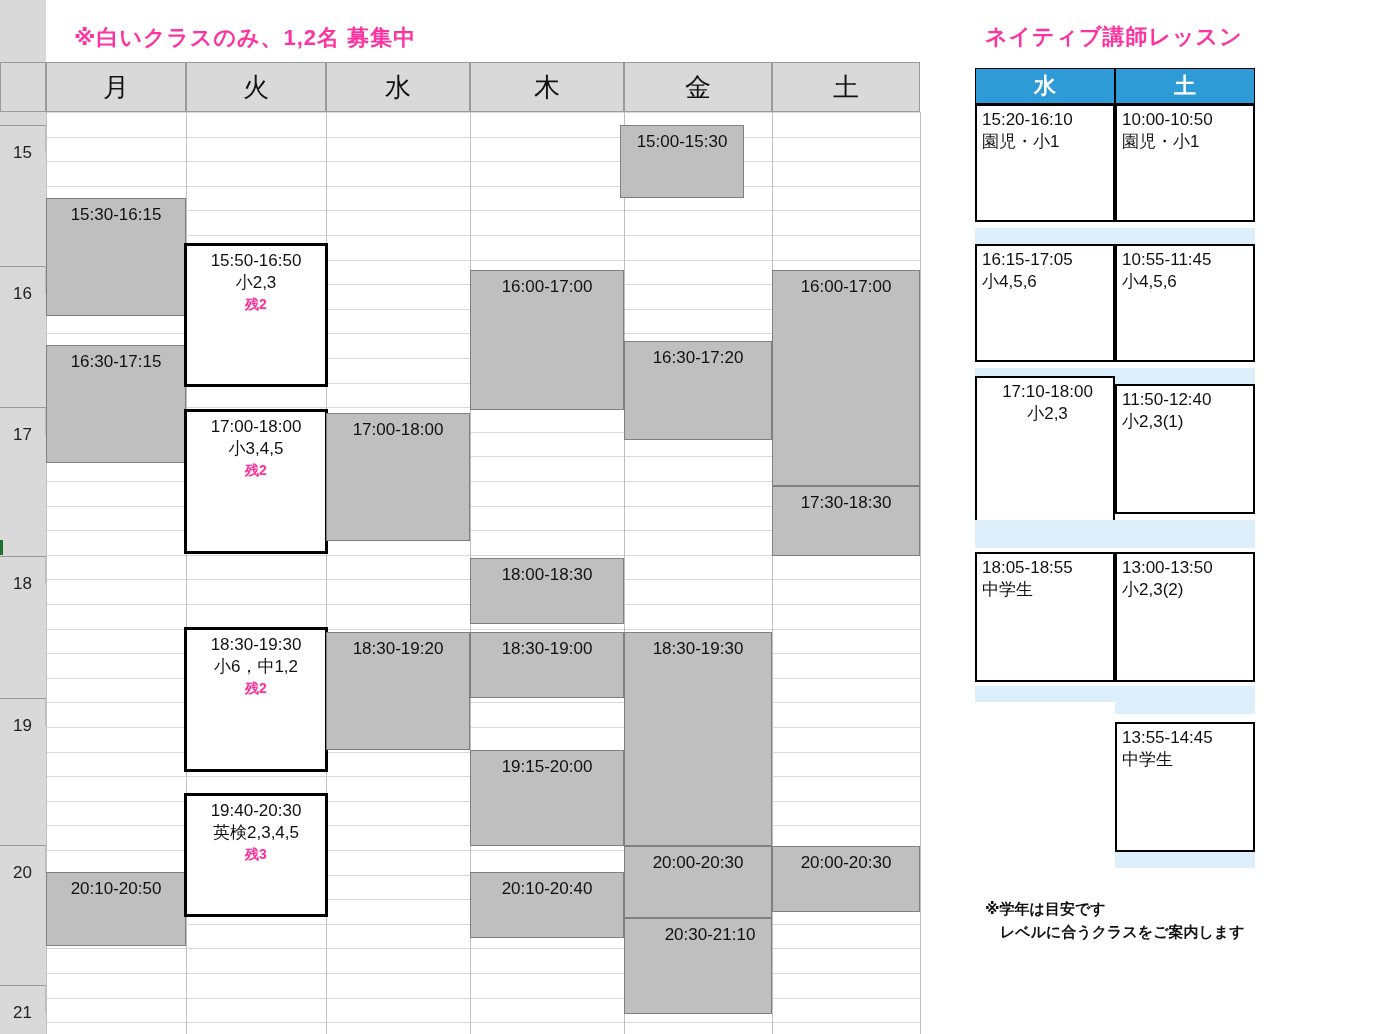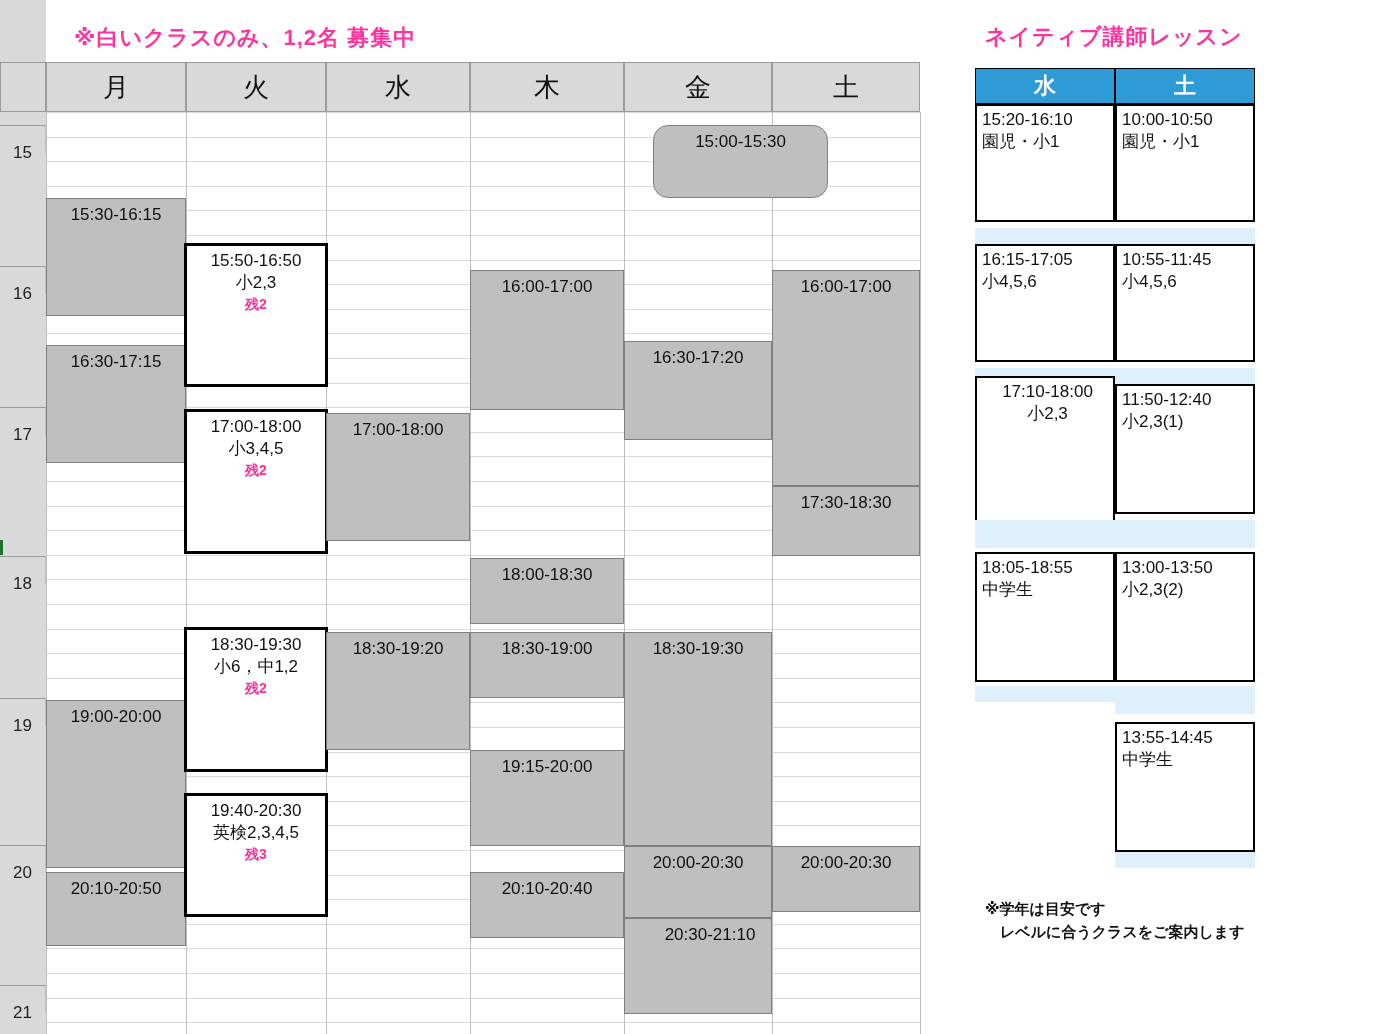--- a/index.html
+++ b/index.html
@@ -156,23 +156,20 @@
   <div class="rowlabel" style="top:698px;height:28px;">19</div>
   <div class="rowlabel" style="top:845px;height:28px;">20</div>
   <div class="rowlabel" style="top:985px;height:28px;">21</div>
 
   <div class="gblock" style="left:46px;top:198px;width:140px;height:118px;">
     <div>15:30-16:15</div>
   </div>
   <div class="gblock" style="left:46px;top:345px;width:140px;height:118px;">
     <div>16:30-17:15</div>
   </div>
-  <div class="gblock" style="left:46px;top:700px;width:140px;height:168px;">
-    <div>19:00-20:00</div>
-  </div>
   <div class="gblock" style="left:46px;top:872px;width:140px;height:74px;">
     <div>20:10-20:50</div>
   </div>
 
   <div class="wblock" style="left:184px;top:243px;width:144px;height:144px;">
     <div>15:50-16:50</div>
     <div>小2,3</div>
     <div class="seats">残2</div>
   </div>
   <div class="wblock" style="left:184px;top:409px;width:144px;height:145px;">
@@ -207,21 +204,21 @@
   <div class="gblock" style="left:470px;top:632px;width:154px;height:66px;">
     <div>18:30-19:00</div>
   </div>
   <div class="gblock" style="left:470px;top:750px;width:154px;height:96px;">
     <div>19:15-20:00</div>
   </div>
   <div class="gblock" style="left:470px;top:872px;width:154px;height:66px;">
     <div>20:10-20:40</div>
   </div>
 
-  <div class="gblock" style="left:653px;top:125px;width:175px;height:73px;border-radius:15px;">
+  <div class="gblock" style="left:620px;top:125px;width:124px;height:73px;">
     <div>15:00-15:30</div>
   </div>
   <div class="gblock" style="left:624px;top:341px;width:148px;height:99px;">
     <div>16:30-17:20</div>
   </div>
   <div class="gblock" style="left:624px;top:632px;width:148px;height:214px;">
     <div>18:30-19:30</div>
   </div>
   <div class="gblock" style="left:624px;top:846px;width:148px;height:72px;">
     <div>20:00-20:30</div>

